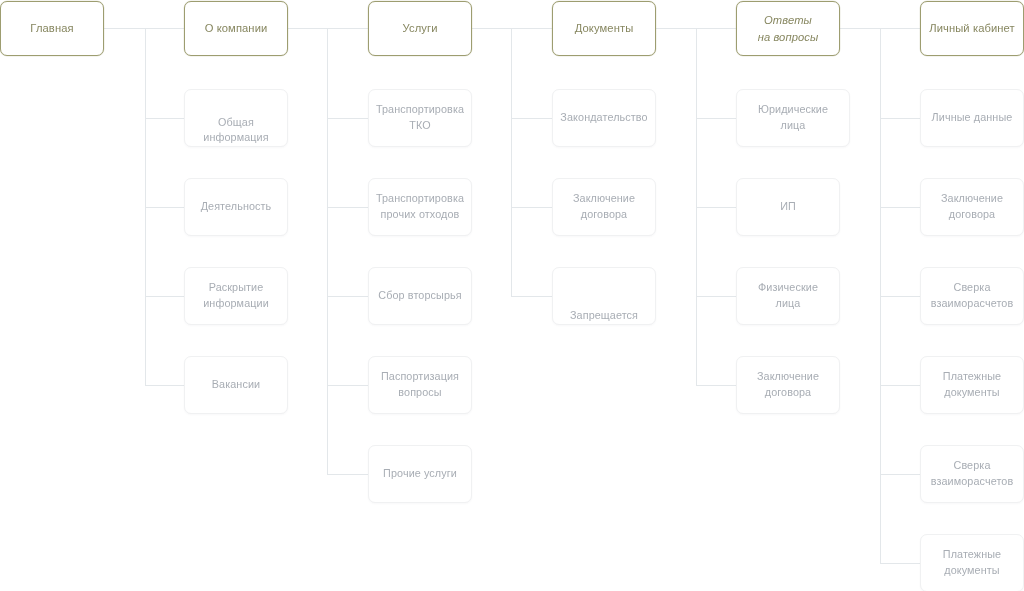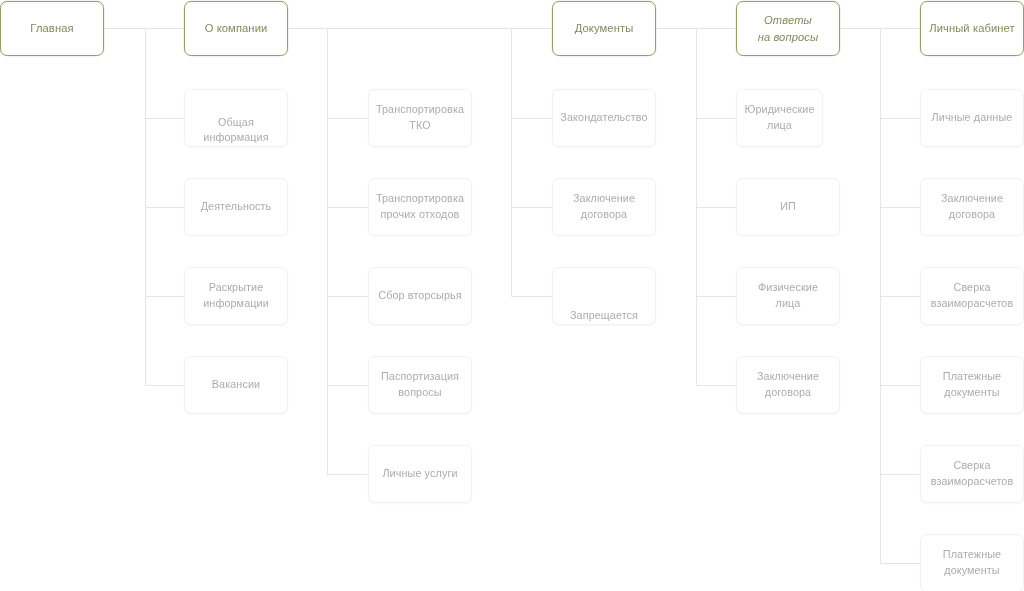--- a/index.html
+++ b/index.html
@@ -88,36 +88,37 @@
       <line x1="880.5" y1="563.5" x2="920" y2="563.5" stroke="#e3e7ea" stroke-width="1" shape-rendering="crispEdges"></line>
     </svg>
 <div class="node root-node" style="left: 0px; top: 1px; width: 104px; height: 55px;"><span>Главная</span></div>
     <div class="node root-node" style="left: 184px; top: 1px; width: 104px; height: 55px;"><span>О компании</span></div>
     <div class="node child-node" style="left: 184px; top: 89px; width: 104px; height: 58px; align-items: flex-end;"><span>Общая
 информация</span></div>
     <div class="node child-node" style="left: 184px; top: 178px; width: 104px; height: 58px;"><span>Деятельность</span></div>
     <div class="node child-node" style="left: 184px; top: 267px; width: 104px; height: 58px;"><span>Раскрытие
 информации</span></div>
     <div class="node child-node" style="left: 184px; top: 356px; width: 104px; height: 58px;"><span>Вакансии</span></div>
+    <div class="node root-node" style="left: 368px; top: 1px; width: 104px; height: 55px;"><span>Услуги</span></div>
     <div class="node child-node" style="left: 368px; top: 89px; width: 104px; height: 58px;"><span>Транспортировка
 ТКО</span></div>
     <div class="node child-node" style="left: 368px; top: 178px; width: 104px; height: 58px;"><span>Транспортировка
 прочих отходов</span></div>
     <div class="node child-node" style="left: 368px; top: 267px; width: 104px; height: 58px;"><span>Сбор вторсырья</span></div>
     <div class="node child-node" style="left: 368px; top: 356px; width: 104px; height: 58px;"><span>Паспортизация
 вопросы</span></div>
-    <div class="node child-node" style="left: 368px; top: 445px; width: 104px; height: 58px;"><span>Личные услуги</span></div>
+    <div class="node child-node" style="left: 368px; top: 445px; width: 104px; height: 58px;"><span>Прочие услуги</span></div>
     <div class="node root-node" style="left: 552px; top: 1px; width: 104px; height: 55px;"><span>Документы</span></div>
     <div class="node child-node" style="left: 552px; top: 89px; width: 104px; height: 58px;"><span>Закондательство</span></div>
     <div class="node child-node" style="left: 552px; top: 178px; width: 104px; height: 58px;"><span>Заключение
 договора</span></div>
     <div class="node child-node" style="left: 552px; top: 267px; width: 104px; height: 58px; align-items: flex-end;"><span>Запрещается</span></div>
     <div class="node root-node" style="left: 736px; top: 1px; width: 104px; height: 55px; font-style: italic;"><span>Ответы
 на вопросы</span></div>
-    <div class="node child-node" style="left: 736px; top: 89px; width: 87px; height: 58px;"><span>Юридические
+    <div class="node child-node" style="left: 736px; top: 89px; width: 114px; height: 58px;"><span>Юридические
 лица</span></div>
     <div class="node child-node" style="left: 736px; top: 178px; width: 104px; height: 58px;"><span>ИП</span></div>
     <div class="node child-node" style="left: 736px; top: 267px; width: 104px; height: 58px;"><span>Физические
 лица</span></div>
     <div class="node child-node" style="left: 736px; top: 356px; width: 104px; height: 58px;"><span>Заключение
 договора</span></div>
     <div class="node root-node" style="left: 920px; top: 1px; width: 104px; height: 55px;"><span>Личный кабинет</span></div>
     <div class="node child-node" style="left: 920px; top: 89px; width: 104px; height: 58px;"><span>Личные данные</span></div>
     <div class="node child-node" style="left: 920px; top: 178px; width: 104px; height: 58px;"><span>Заключение
 договора</span></div>

